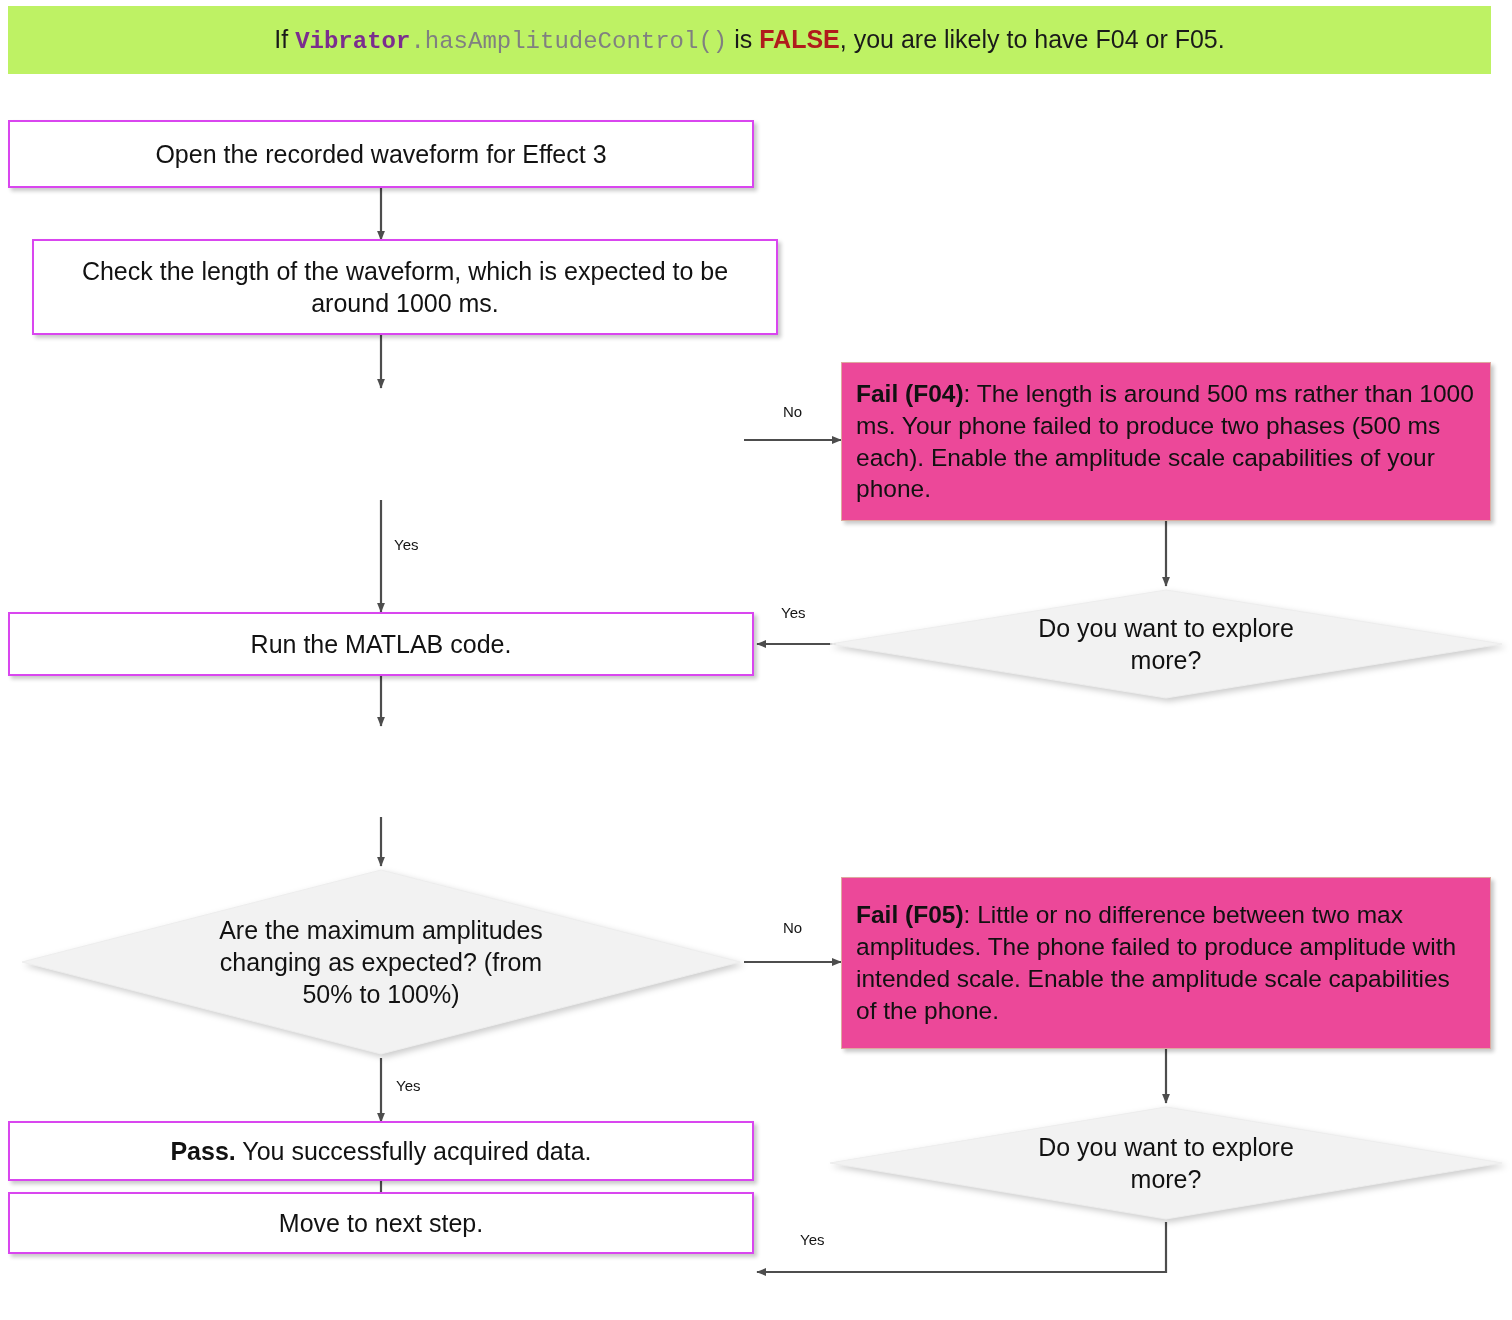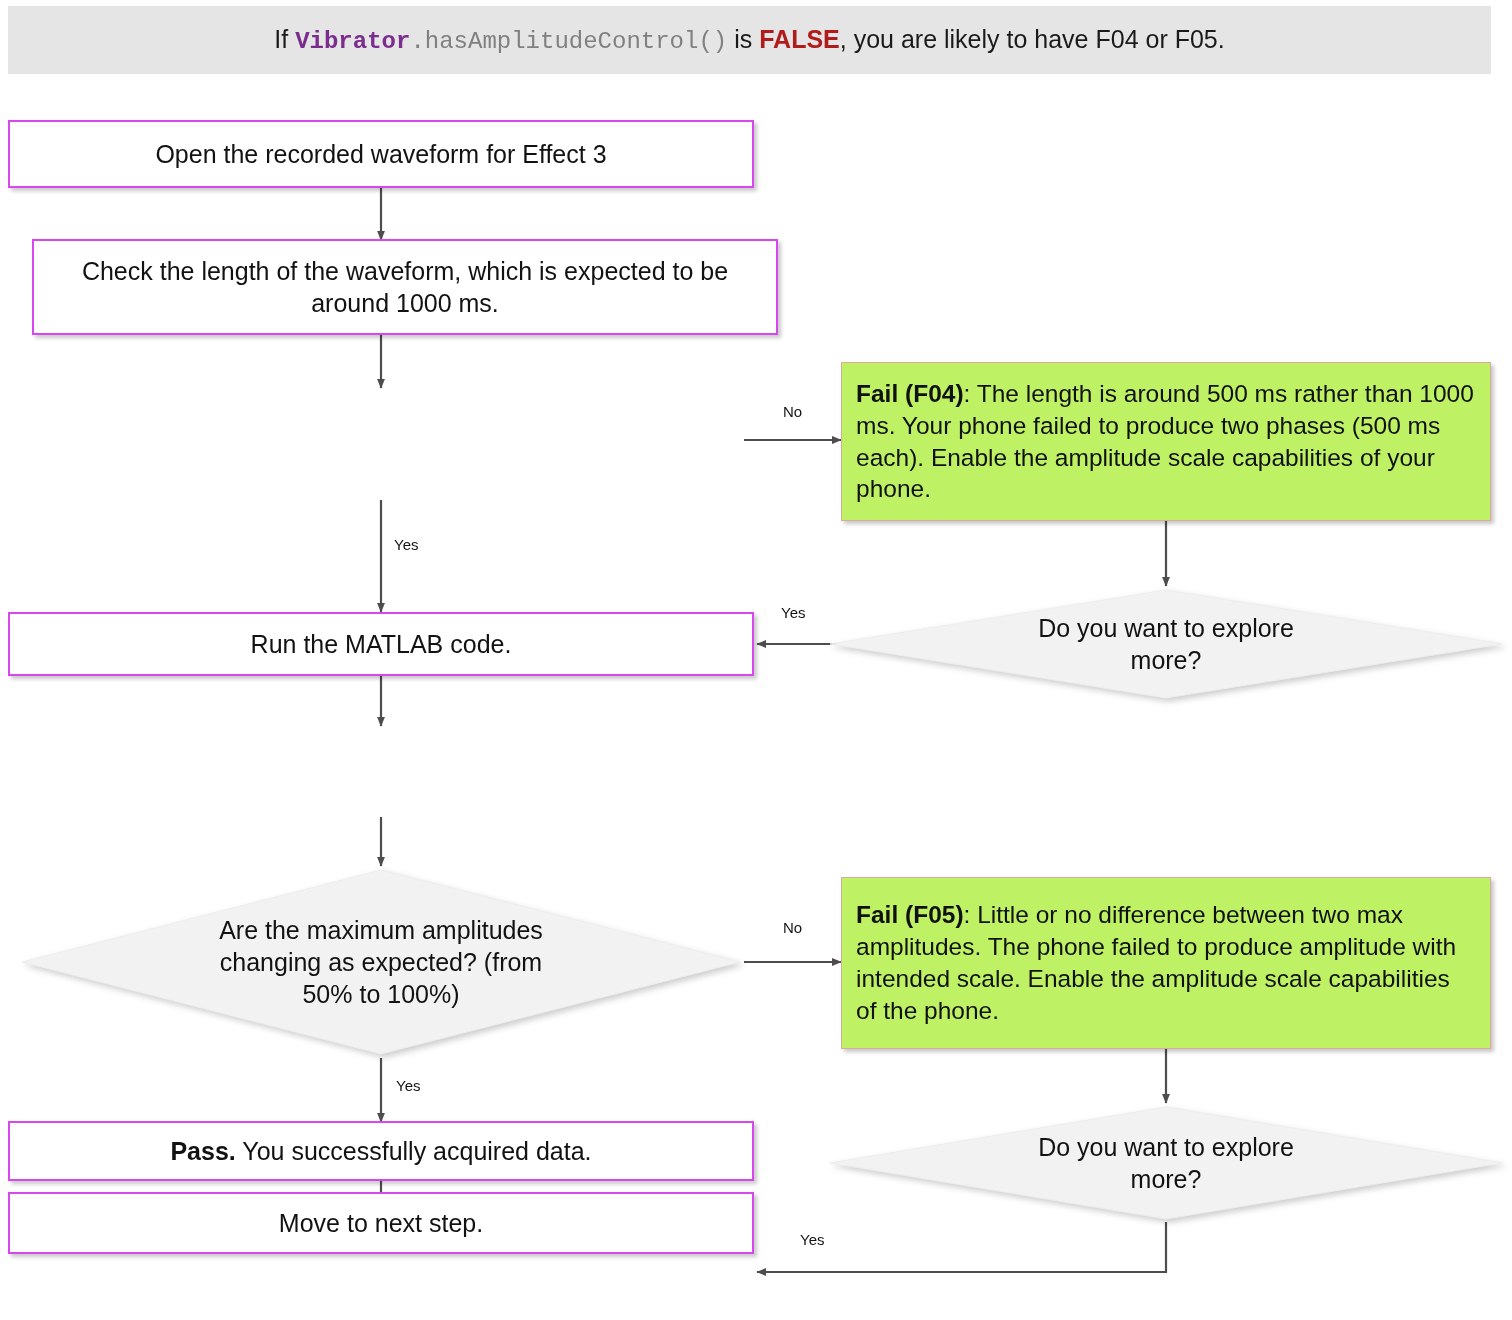--- a/index.html
+++ b/index.html
@@ -10,21 +10,21 @@
     position:relative;
     overflow:hidden;
     -webkit-font-smoothing:antialiased;
   }
   #canvas{position:absolute;left:0;top:0;width:1512px;height:1320px;}
 
   
   .header-band{
     position:absolute;
     left:8px;top:6px;width:1483px;height:68px;
-    background:#e5e5e5;
+    background:#bef264;
     display:flex;align-items:center;justify-content:center;
     box-sizing:border-box;
   }
   .header-text{
     font-size:25px;color:#1a1a1a;letter-spacing:0px;white-space:nowrap;
   }
   .code-mono{
     font-family:"Liberation Mono","DejaVu Sans Mono",monospace;
     font-size:24px;
   }
@@ -41,21 +41,21 @@
     box-shadow:3px 3px 4px rgba(0,0,0,0.22);
     display:flex;align-items:center;justify-content:center;
     text-align:center;
     font-size:25px;color:#121212;
     padding:4px 14px;
     line-height:1.28;
   }
   .proc b{font-weight:bold;}
 
   .fail{
-    background:#bef264;
+    background:#ec4899;
     border:1px solid #dda99f;
     box-shadow:3px 3px 4px rgba(0,0,0,0.22);
     display:flex;align-items:center;
     text-align:left;
     font-size:24.5px;color:#111111;
     padding:6px 14px;
     line-height:1.30;
   }
   .fail b{font-weight:bold;}
 

